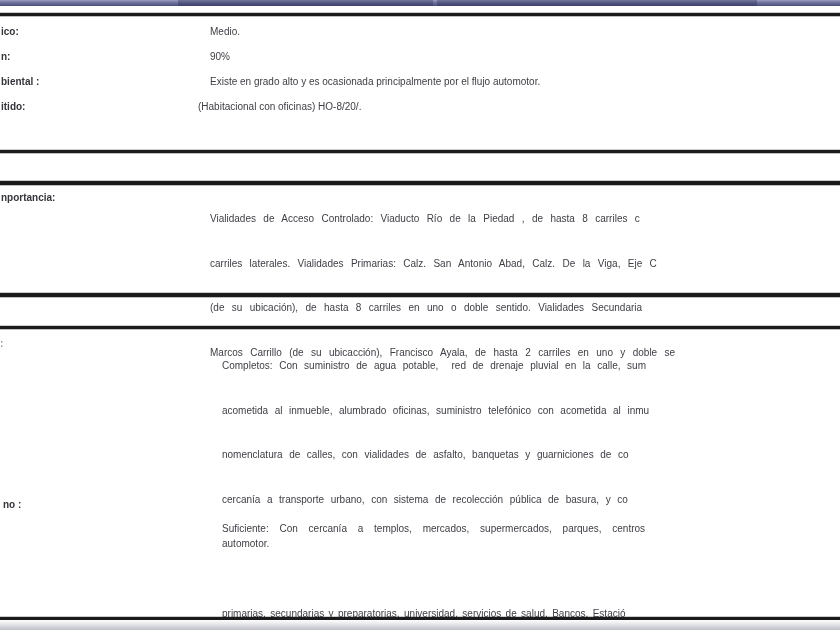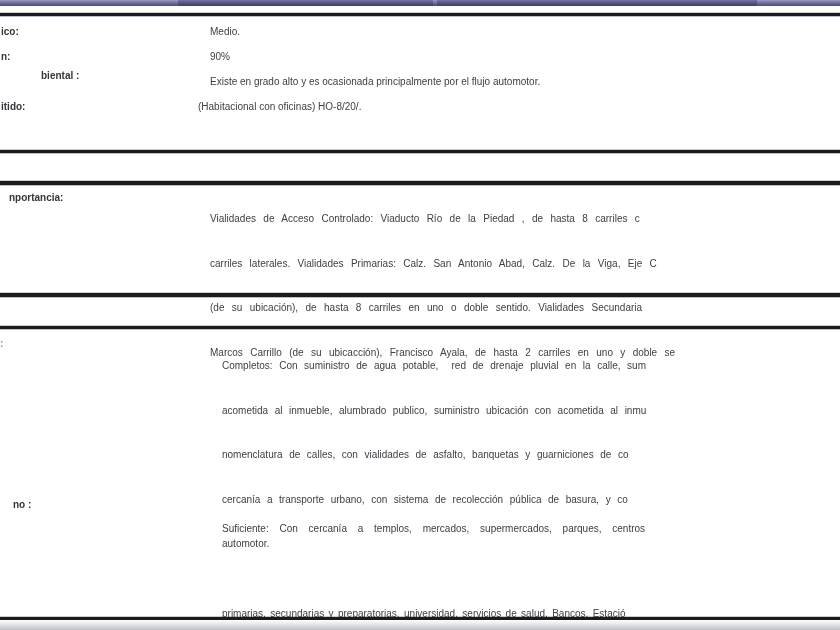--- a/index.html
+++ b/index.html
@@ -48,50 +48,50 @@
   </div>
 
   <div class="rule rule-soft" style="top:13px;height:3px;"></div>
 
   <div class="label" style="left:1px;top:24px;">ico:</div>
   <div class="value" style="left:210px;top:24px;">Medio.</div>
 
   <div class="label" style="left:1px;top:49px;">n:</div>
   <div class="value" style="left:210px;top:49px;">90%</div>
 
-  <div class="label" style="left:1px;top:68px;padding-left:40px;">biental :</div>
+  <div class="label" style="left:1px;top:74px;">biental :</div>
   <div class="value" style="left:210px;top:74px;">Existe en grado alto y es ocasionada principalmente por el flujo automotor.</div>
 
   <div class="label" style="left:1px;top:99px;">itido:</div>
   <div class="value" style="left:198px;top:99px;">(Habitacional con oficinas) HO-8/20/.</div>
 
   <div class="rule rule-soft" style="top:150px;height:3px;"></div>
   <div class="rule rule-soft" style="top:181px;height:3.5px;"></div>
 
-  <div class="label" style="left:1px;top:190px;margin-left:8px;">nportancia:</div>
+  <div class="label" style="left:1px;top:190px;">nportancia:</div>
   <div class="para ws-wide" style="left:210px;top:186px;">
     <div class="ln ln-0">Vialidades de Acceso Controlado: Viaducto Río de la Piedad , de hasta 8 carriles c</div>
     <div class="ln ln-1">carriles laterales. Vialidades Primarias: Calz. San Antonio Abad, Calz. De la Viga, Eje C</div>
     <div class="ln ln-2">(de su ubicación), de hasta 8 carriles en uno o doble sentido. Vialidades Secundaria</div>
     <div class="ln ln-3">Marcos Carrillo (de su ubicacción), Francisco Ayala, de hasta 2 carriles en uno y doble se</div>
   </div>
 
   <div class="rule rule-soft" style="top:293px;height:3.5px;"></div>
   <div class="rule rule-soft" style="top:326px;height:3px;"></div>
 
   <div class="label colon-sliver" style="left:0px;top:336px;">:</div>
   <div class="para ws-med" style="left:222px;top:333px;">
     <div class="ln ln-0">Completos: Con suministro de agua potable,  red de drenaje pluvial en la calle, sum</div>
-    <div class="ln ln-1">acometida al inmueble, alumbrado publico, suministro ubicación con acometida al inmu</div>
+    <div class="ln ln-1">acometida al inmueble, alumbrado oficinas, suministro telefónico con acometida al inmu</div>
     <div class="ln ln-2">nomenclatura de calles, con vialidades de asfalto, banquetas y guarniciones de co</div>
     <div class="ln ln-3">cercanía a transporte urbano, con sistema de recolección pública de basura, y co</div>
     <div class="ln ln-4">automotor.</div>
   </div>
 
-  <div class="label" style="left:13px;top:497px;">no :</div>
+  <div class="label" style="left:3px;top:497px;">no :</div>
   <div class="para ws-xwide" style="left:222px;top:496px;">
     <div class="ln ln-0">Suficiente: Con cercanía a templos, mercados, supermercados, parques, centros</div>
     <div class="ln ln-1">primarias, secundarias y preparatorias, universidad, servicios de salud, Bancos, Estació</div>
     
   </div>
 
   <div class="rule rule-soft" style="top:617px;height:3.5px;"></div>
 
   <div class="bottombar"></div>
 

